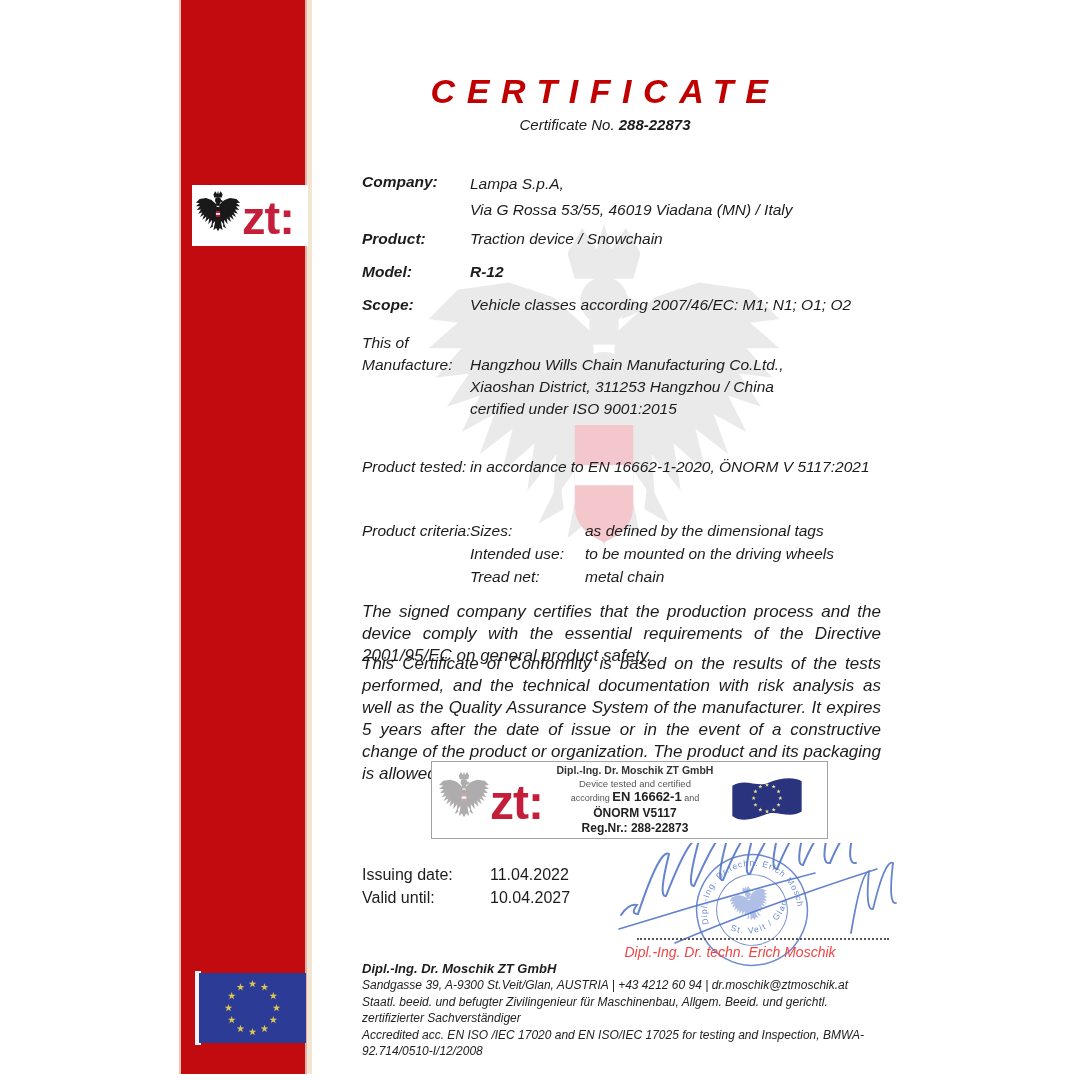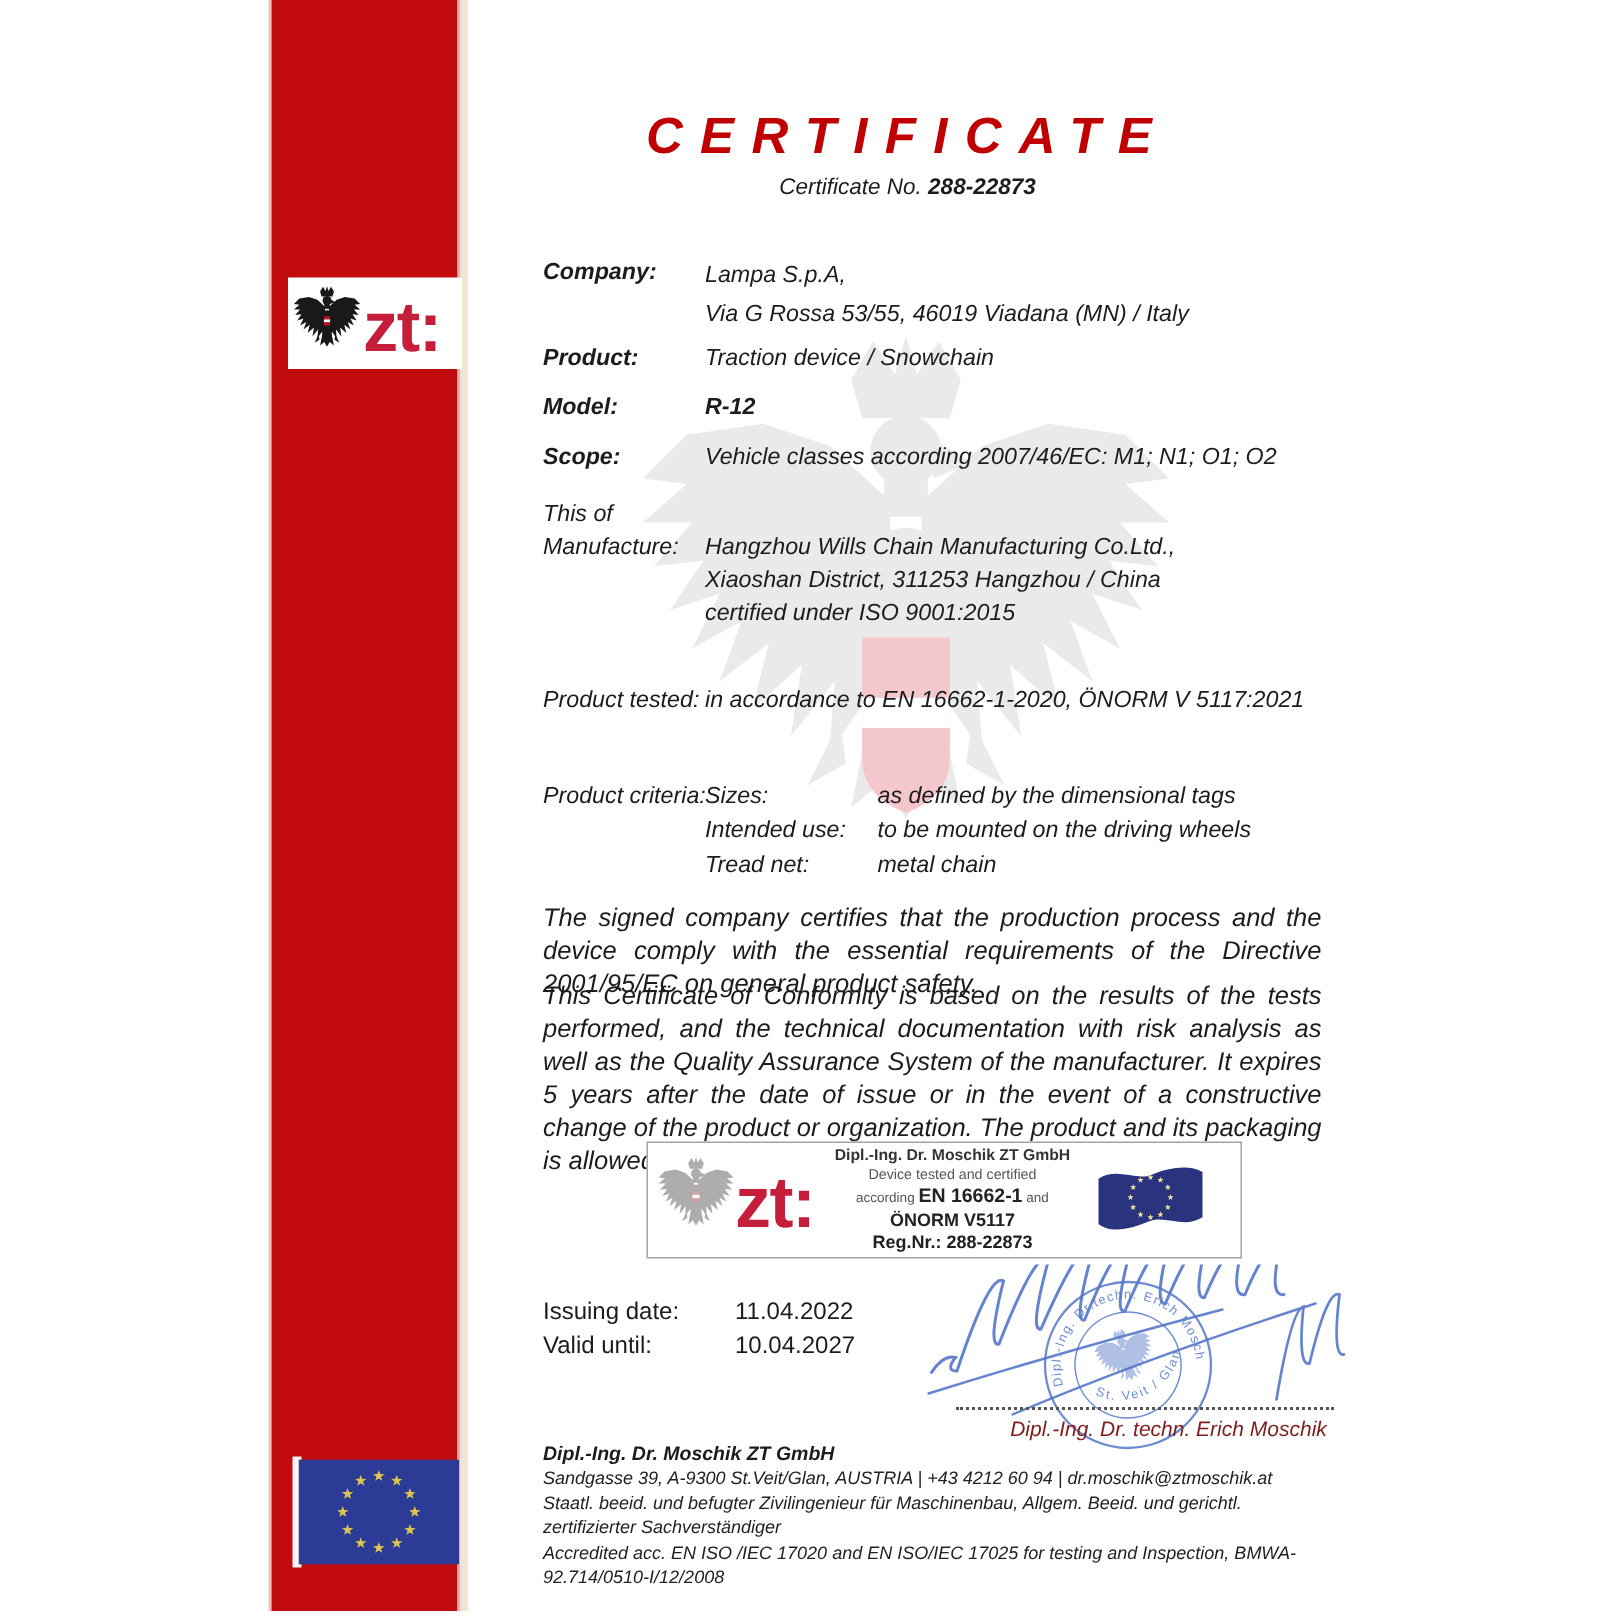--- a/index.html
+++ b/index.html
@@ -59,22 +59,22 @@
   .badge-flag{margin-left:4px;}
 
   
   .dates{position:absolute;left:362px;top:863px;width:300px;font-size:16px;line-height:23px;}
   .dates .dlab{display:inline-block;width:128px;}
 
   
   .sig-svg{position:absolute;left:615px;top:843px;pointer-events:none;}
   .stamp{position:absolute;left:690px;top:848px;width:124px;height:124px;transform:rotate(-16deg);opacity:.85;pointer-events:none;}
   .sig-line{position:absolute;left:637px;top:938px;width:252px;border-top:2px dotted #555;}
-  .sig-name{position:absolute;left:643px;top:944px;width:272px;text-align:center;
-    font-size:14px;font-style:italic;color:#7f1d1d;}
+  .sig-name{position:absolute;left:594px;top:944px;width:272px;text-align:center;
+    font-size:14px;font-style:italic;color:#ef4444;}
 
   
   .footer{position:absolute;left:362px;top:960px;width:530px;font-style:italic;}
   .f1{font-size:13px;font-weight:bold;line-height:17px;}
   .f2,.f3,.f4{font-size:12px;line-height:16.5px;color:#222;}
 
   
   .eu-back{position:absolute;left:195px;top:971px;width:6px;height:74px;background:#f5f5f5;}
   .eu-flag{position:absolute;left:199px;top:973px;}
 </style>

